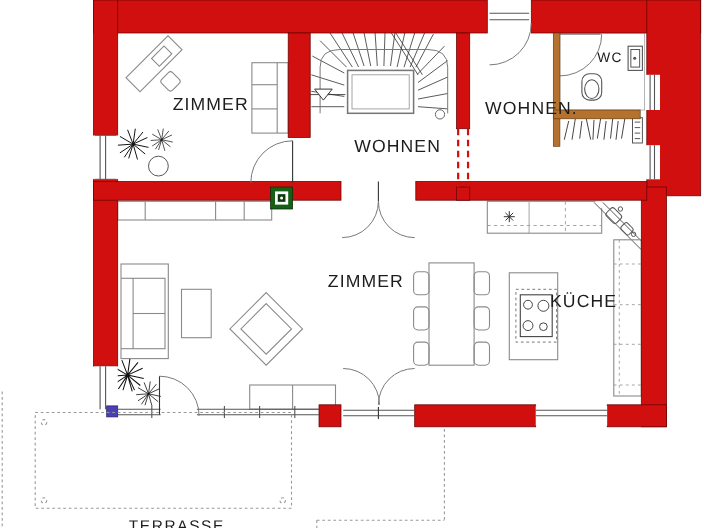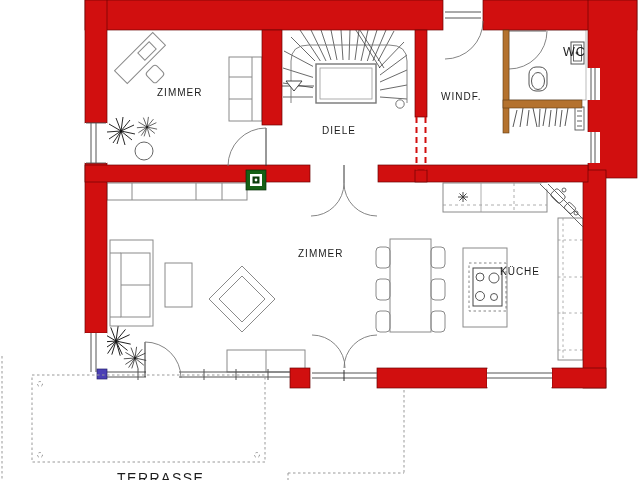--- a/index.html
+++ b/index.html
@@ -2,23 +2,23 @@
 <html style="--wall: #d10f0f; --wood: #b4722e; --chimney: #166016; --downpipe: #4b3fb5;"><head>
 <meta charset="utf-8">
 <style>
   html,body{margin:0;padding:0;background:#ffffff;}
   :root{
     --wall:#d10f0f; --wood:#b4722e; --chimney:#166016; --downpipe:#4b3fb5;
   }
   #plan{position:relative;width:640px;height:480px;background:#fff;overflow:hidden;
         font-family:"Liberation Sans",sans-serif;}
   #plan svg{position:absolute;left:0;top:0;}
-  .room-label{position:absolute;color:#1c1c1c;font-size:10px;letter-spacing:1px;
+  .room-label{position:absolute;color:#1c1c1c;font-size:16px;letter-spacing:1px;
               white-space:nowrap;font-weight:400;}
-  .room-label.small{font-size:12.5px;margin-left:20px;}
+  .room-label.small{font-size:12.5px;}
   .room-label.big{font-size:14px;letter-spacing:1.5px;}
   .wall{fill:var(--wall);stroke:#6b0404;stroke-width:0.7;}
   .wood{fill:var(--wood);stroke:#5e3a12;stroke-width:0.6;}
   .furn{fill:#ffffff;stroke:#8a8a8a;stroke-width:1;}
   .furn2{fill:none;stroke:#8a8a8a;stroke-width:1;}
   .fix{fill:#ffffff;stroke:#555;stroke-width:1;}
   .thin{stroke:#555;stroke-width:0.9;fill:none;}
   .win{stroke:#555;stroke-width:1;fill:none;}
   .arc{stroke:#777;stroke-width:0.9;fill:none;}
   .tread{stroke:#2a2a2a;stroke-width:0.7;}
@@ -309,19 +309,19 @@
   </g>
   <g>
     <line class="dash" x1="404" y1="390" x2="404" y2="473"></line>
     <line class="dash" x1="288" y1="473" x2="404" y2="473"></line>
     <line class="dash" x1="288" y1="473" x2="288" y2="480"></line>
   </g>
   <line class="dash" x1="2" y1="356" x2="2" y2="480"></line>
 </svg>
 
   <div class="room-label" style="left:157px;top:87px;">ZIMMER</div>
-  <div class="room-label" style="left:322px;top:125px;">DIELE</div>
-  <div class="room-label" style="left:441px;top:91px;">WINDF.</div>
+  <div class="room-label" style="left:322px;top:125px;">WOHNEN</div>
+  <div class="room-label" style="left:441px;top:91px;">WOHNEN.</div>
   <div class="room-label small" style="left:543px;top:45px;">WC</div>
   <div class="room-label" style="left:298px;top:248px;">ZIMMER</div>
   <div class="room-label" style="left:500px;top:266px;">KÜCHE</div>
   <div class="room-label big" style="left:117px;top:470px;">TERRASSE</div>
 </div>
 
 </body></html>

